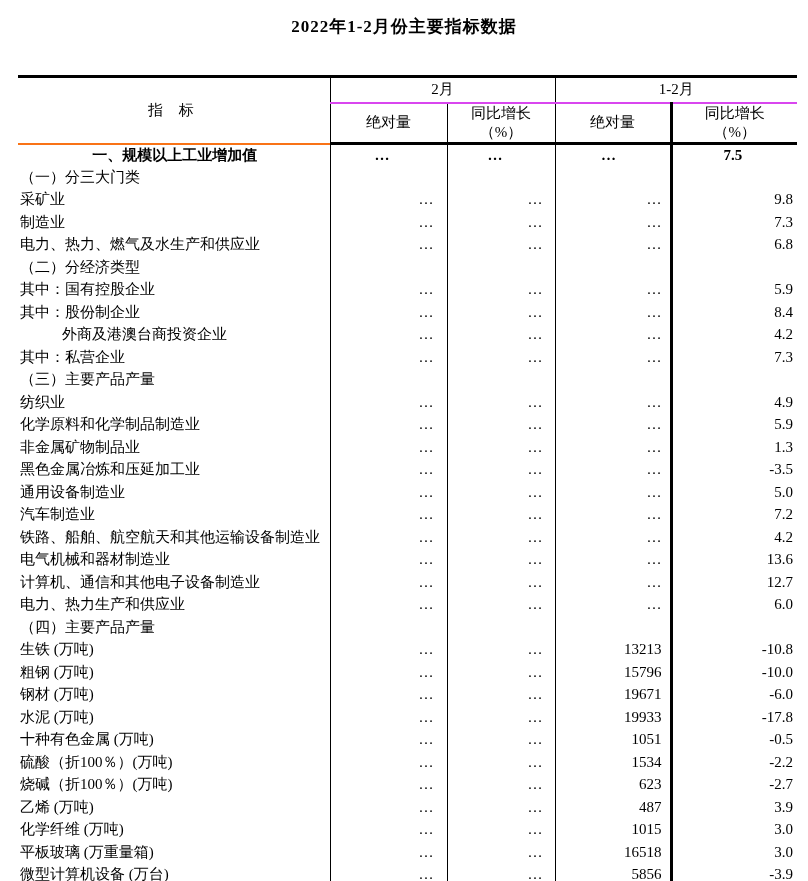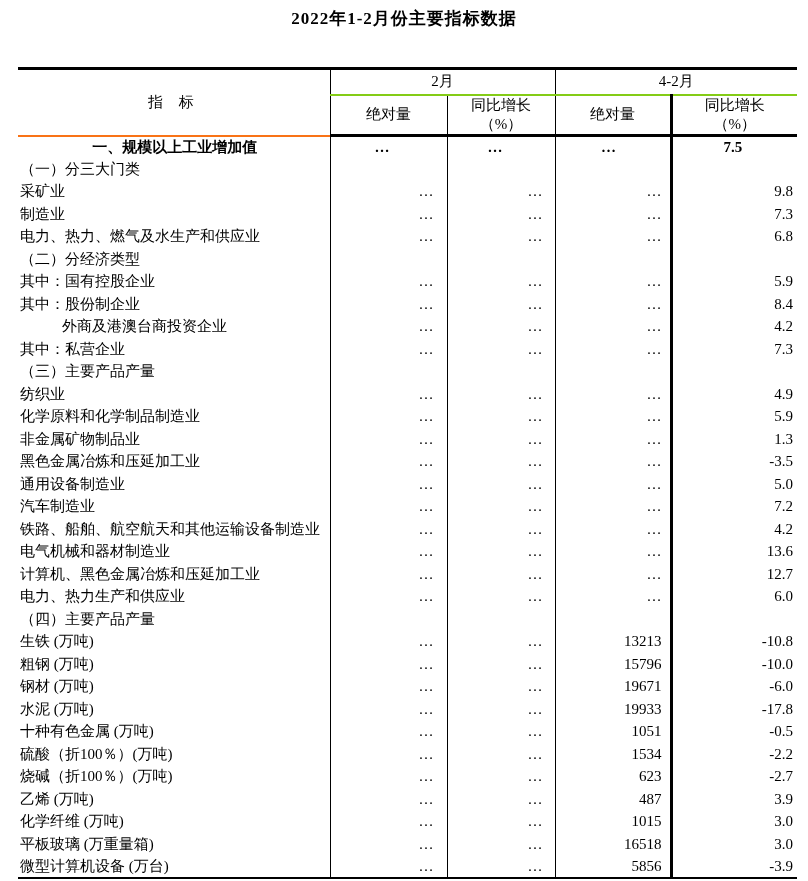--- a/index.html
+++ b/index.html
@@ -4,21 +4,21 @@
 <style>
   * { box-sizing: border-box; margin: 0; padding: 0; }
   html, body {
     width: 808px; height: 881px;
     background: #ffffff;
     overflow: hidden;
     font-family: "Liberation Serif", "DejaVu Serif", serif;
     color: #000;
   }
   .page-title {
-    margin-top: 8px;
+    margin-top: 16px;
     text-align: center;
     font-size: 17px;
     font-weight: bold;
     letter-spacing: 1px;
     line-height: 22px;
   }
   table.indicators {
     margin: 37px 0 0 18px;
     width: 779px;
     table-layout: fixed;
@@ -31,21 +31,21 @@
   col.w1 { width: 117px; }
   col.w2 { width: 108px; }
   col.w3 { width: 116px; }
   col.w4 { width: 126px; }
 
   thead th {
     font-weight: normal;
     text-align: center;
     vertical-align: middle;
   }
-  th.group { height: 26px; border-bottom: 2px solid #84cc16; }
+  th.group { height: 26px; border-bottom: 2px solid #d946ef; }
   th.sub   { height: 41px; border-bottom: 3px solid #000; line-height: 19px; }
   th.indicator { border-bottom: 2px solid #f97316; letter-spacing: 6px; }
 
   .bl-thin  { border-left: 1px solid #000; }
   .bl-thick { border-left: 3px solid #000; }
 
   tbody td {
     height: 22.5px;
     padding: 0;
     vertical-align: middle;
@@ -71,21 +71,21 @@
     <col class="w0">
       <col class="w1">
       <col class="w2">
       <col class="w3">
       <col class="w4">
   </colgroup>
   <thead>
     <tr>
       <th class="indicator" rowspan="2">指 标</th>
       <th class="group bl-thin" colspan="2">2月</th>
-      <th class="group bl-thin" colspan="2">4-2月</th>
+      <th class="group bl-thin" colspan="2">1-2月</th>
     </tr>
     <tr>
       <th class="sub bl-thin">绝对量</th>
       <th class="sub bl-thin">
         <div>同比增长</div>
         <div>（%）</div>
       </th>
       <th class="sub bl-thin">绝对量</th>
       <th class="sub bl-thick">
         <div>同比增长</div>
@@ -221,21 +221,21 @@
     <td class="num c4 bl-thick">4.2</td>
   </tr>
       <tr>
     <td class="lbl c0">电气机械和器材制造业</td>
     <td class="num c1 bl-thin">…</td>
     <td class="num c2 bl-thin">…</td>
     <td class="num c3 bl-thin">…</td>
     <td class="num c4 bl-thick">13.6</td>
   </tr>
       <tr>
-    <td class="lbl c0">计算机、黑色金属冶炼和压延加工业</td>
+    <td class="lbl c0">计算机、通信和其他电子设备制造业</td>
     <td class="num c1 bl-thin">…</td>
     <td class="num c2 bl-thin">…</td>
     <td class="num c3 bl-thin">…</td>
     <td class="num c4 bl-thick">12.7</td>
   </tr>
       <tr>
     <td class="lbl c0">电力、热力生产和供应业</td>
     <td class="num c1 bl-thin">…</td>
     <td class="num c2 bl-thin">…</td>
     <td class="num c3 bl-thin">…</td>

